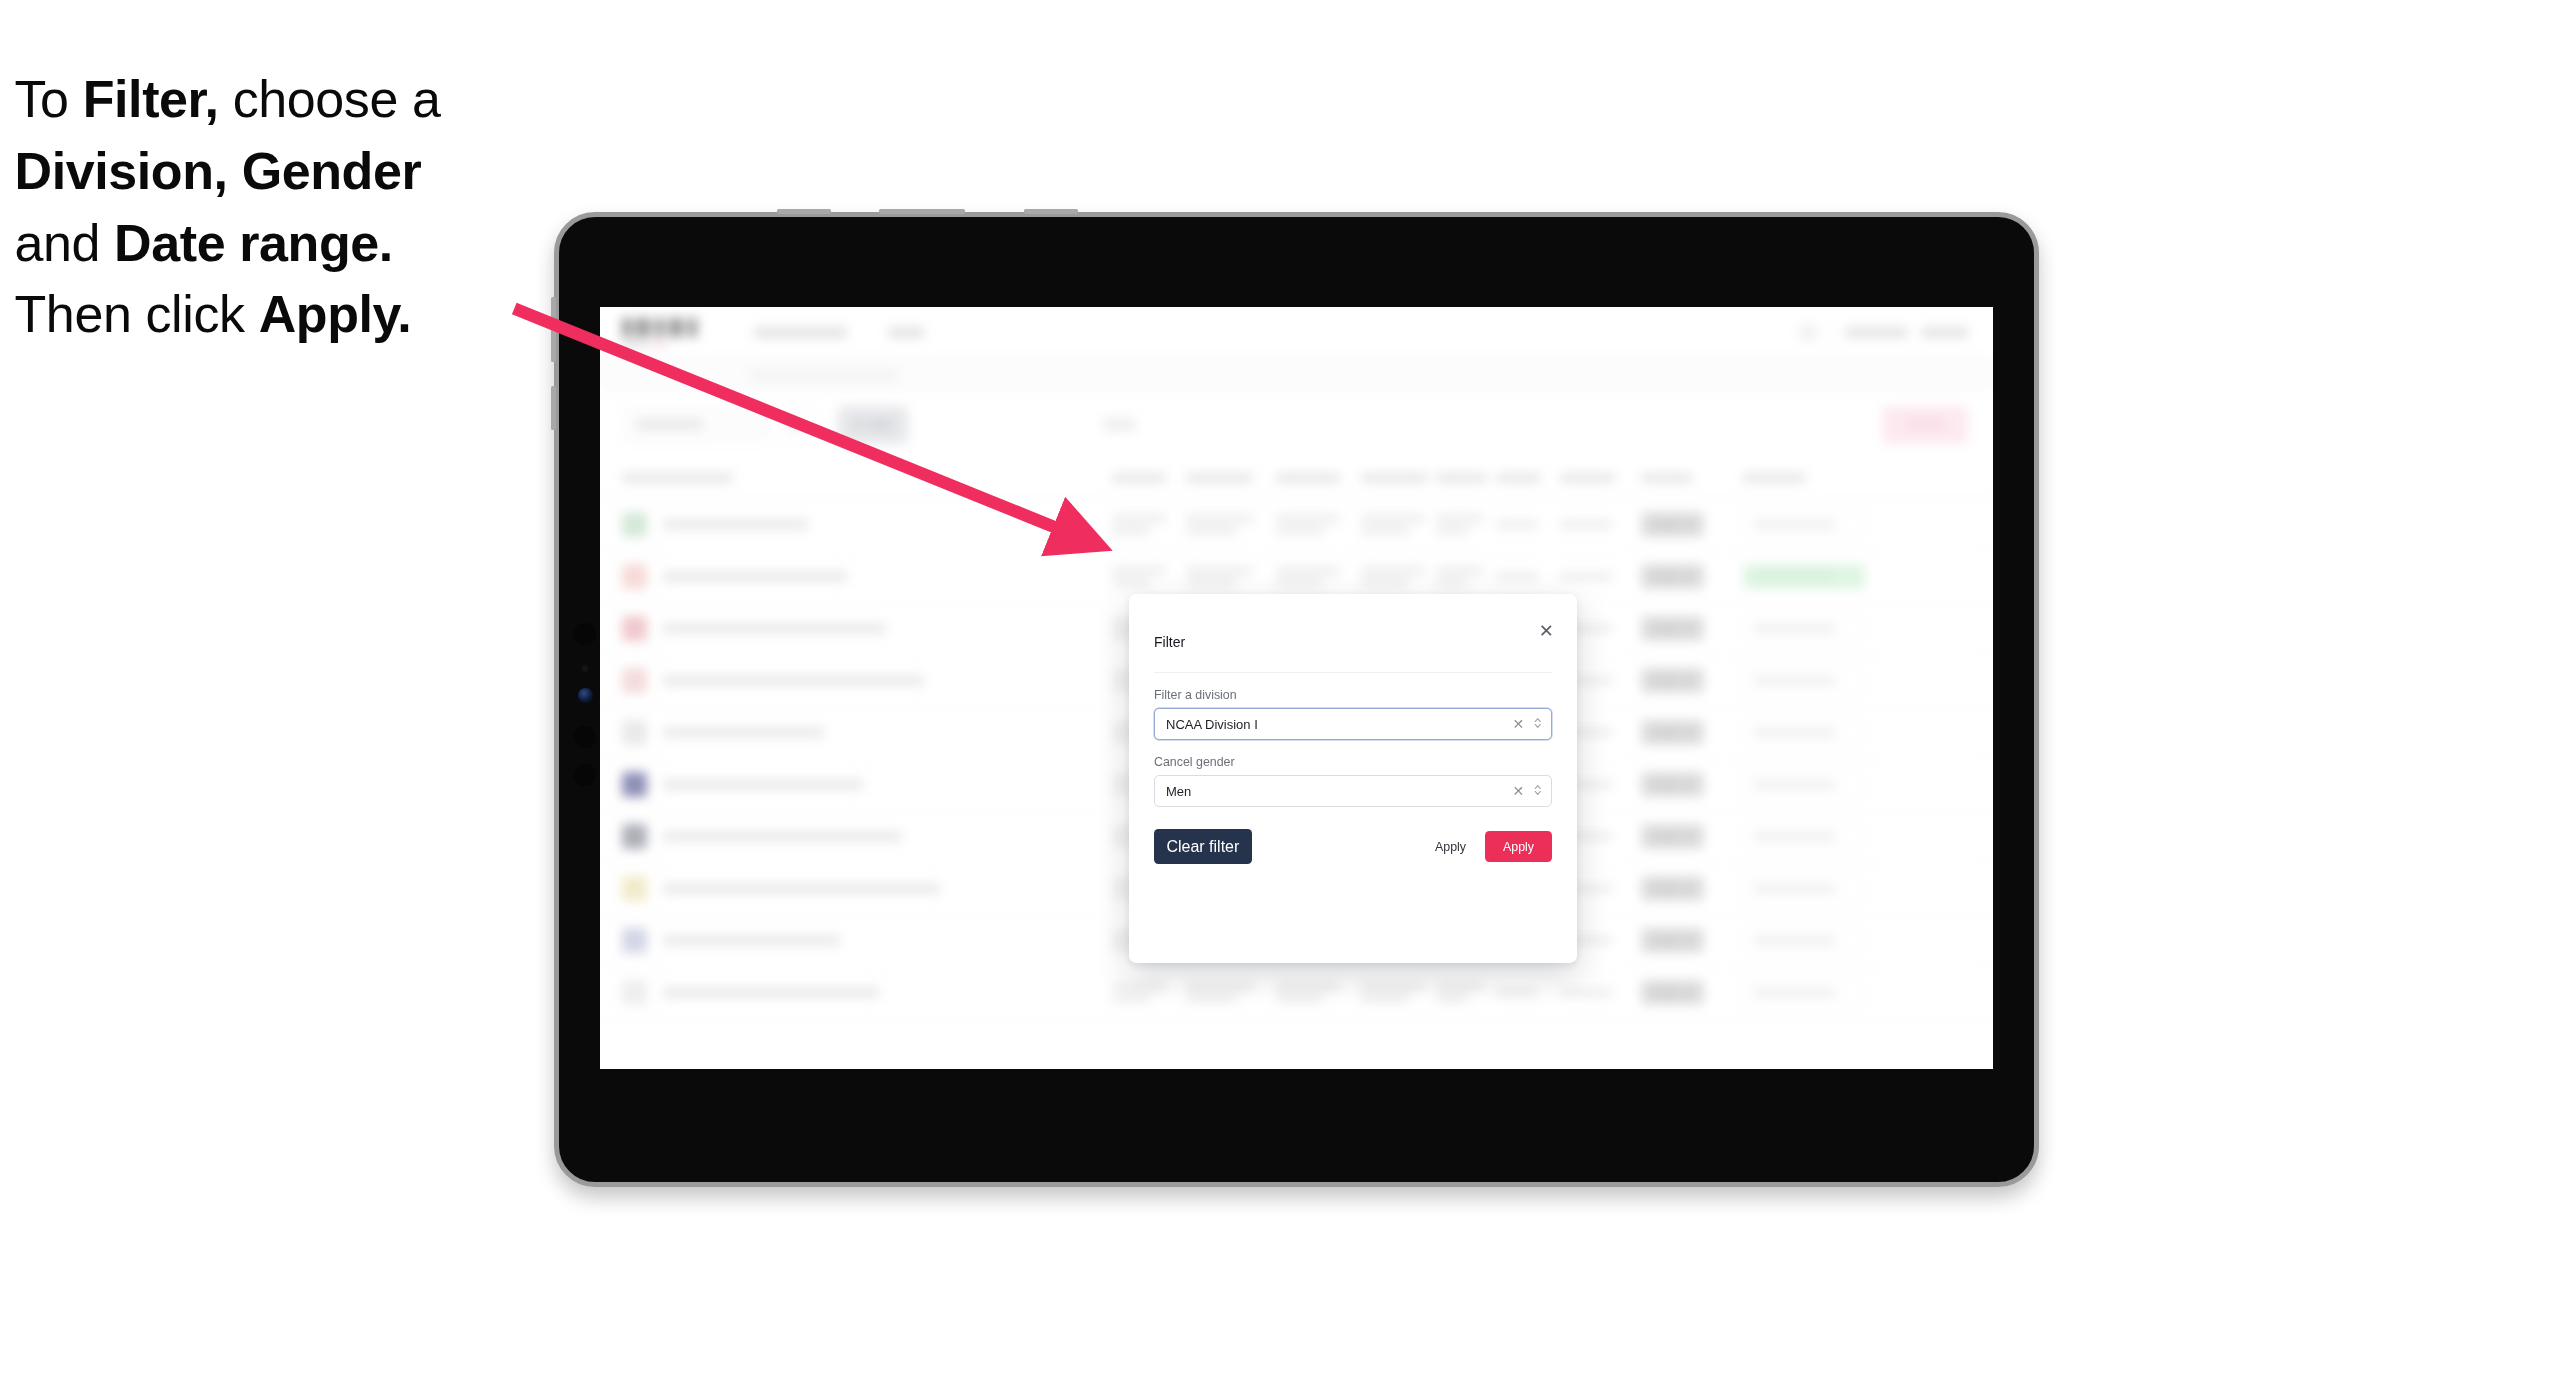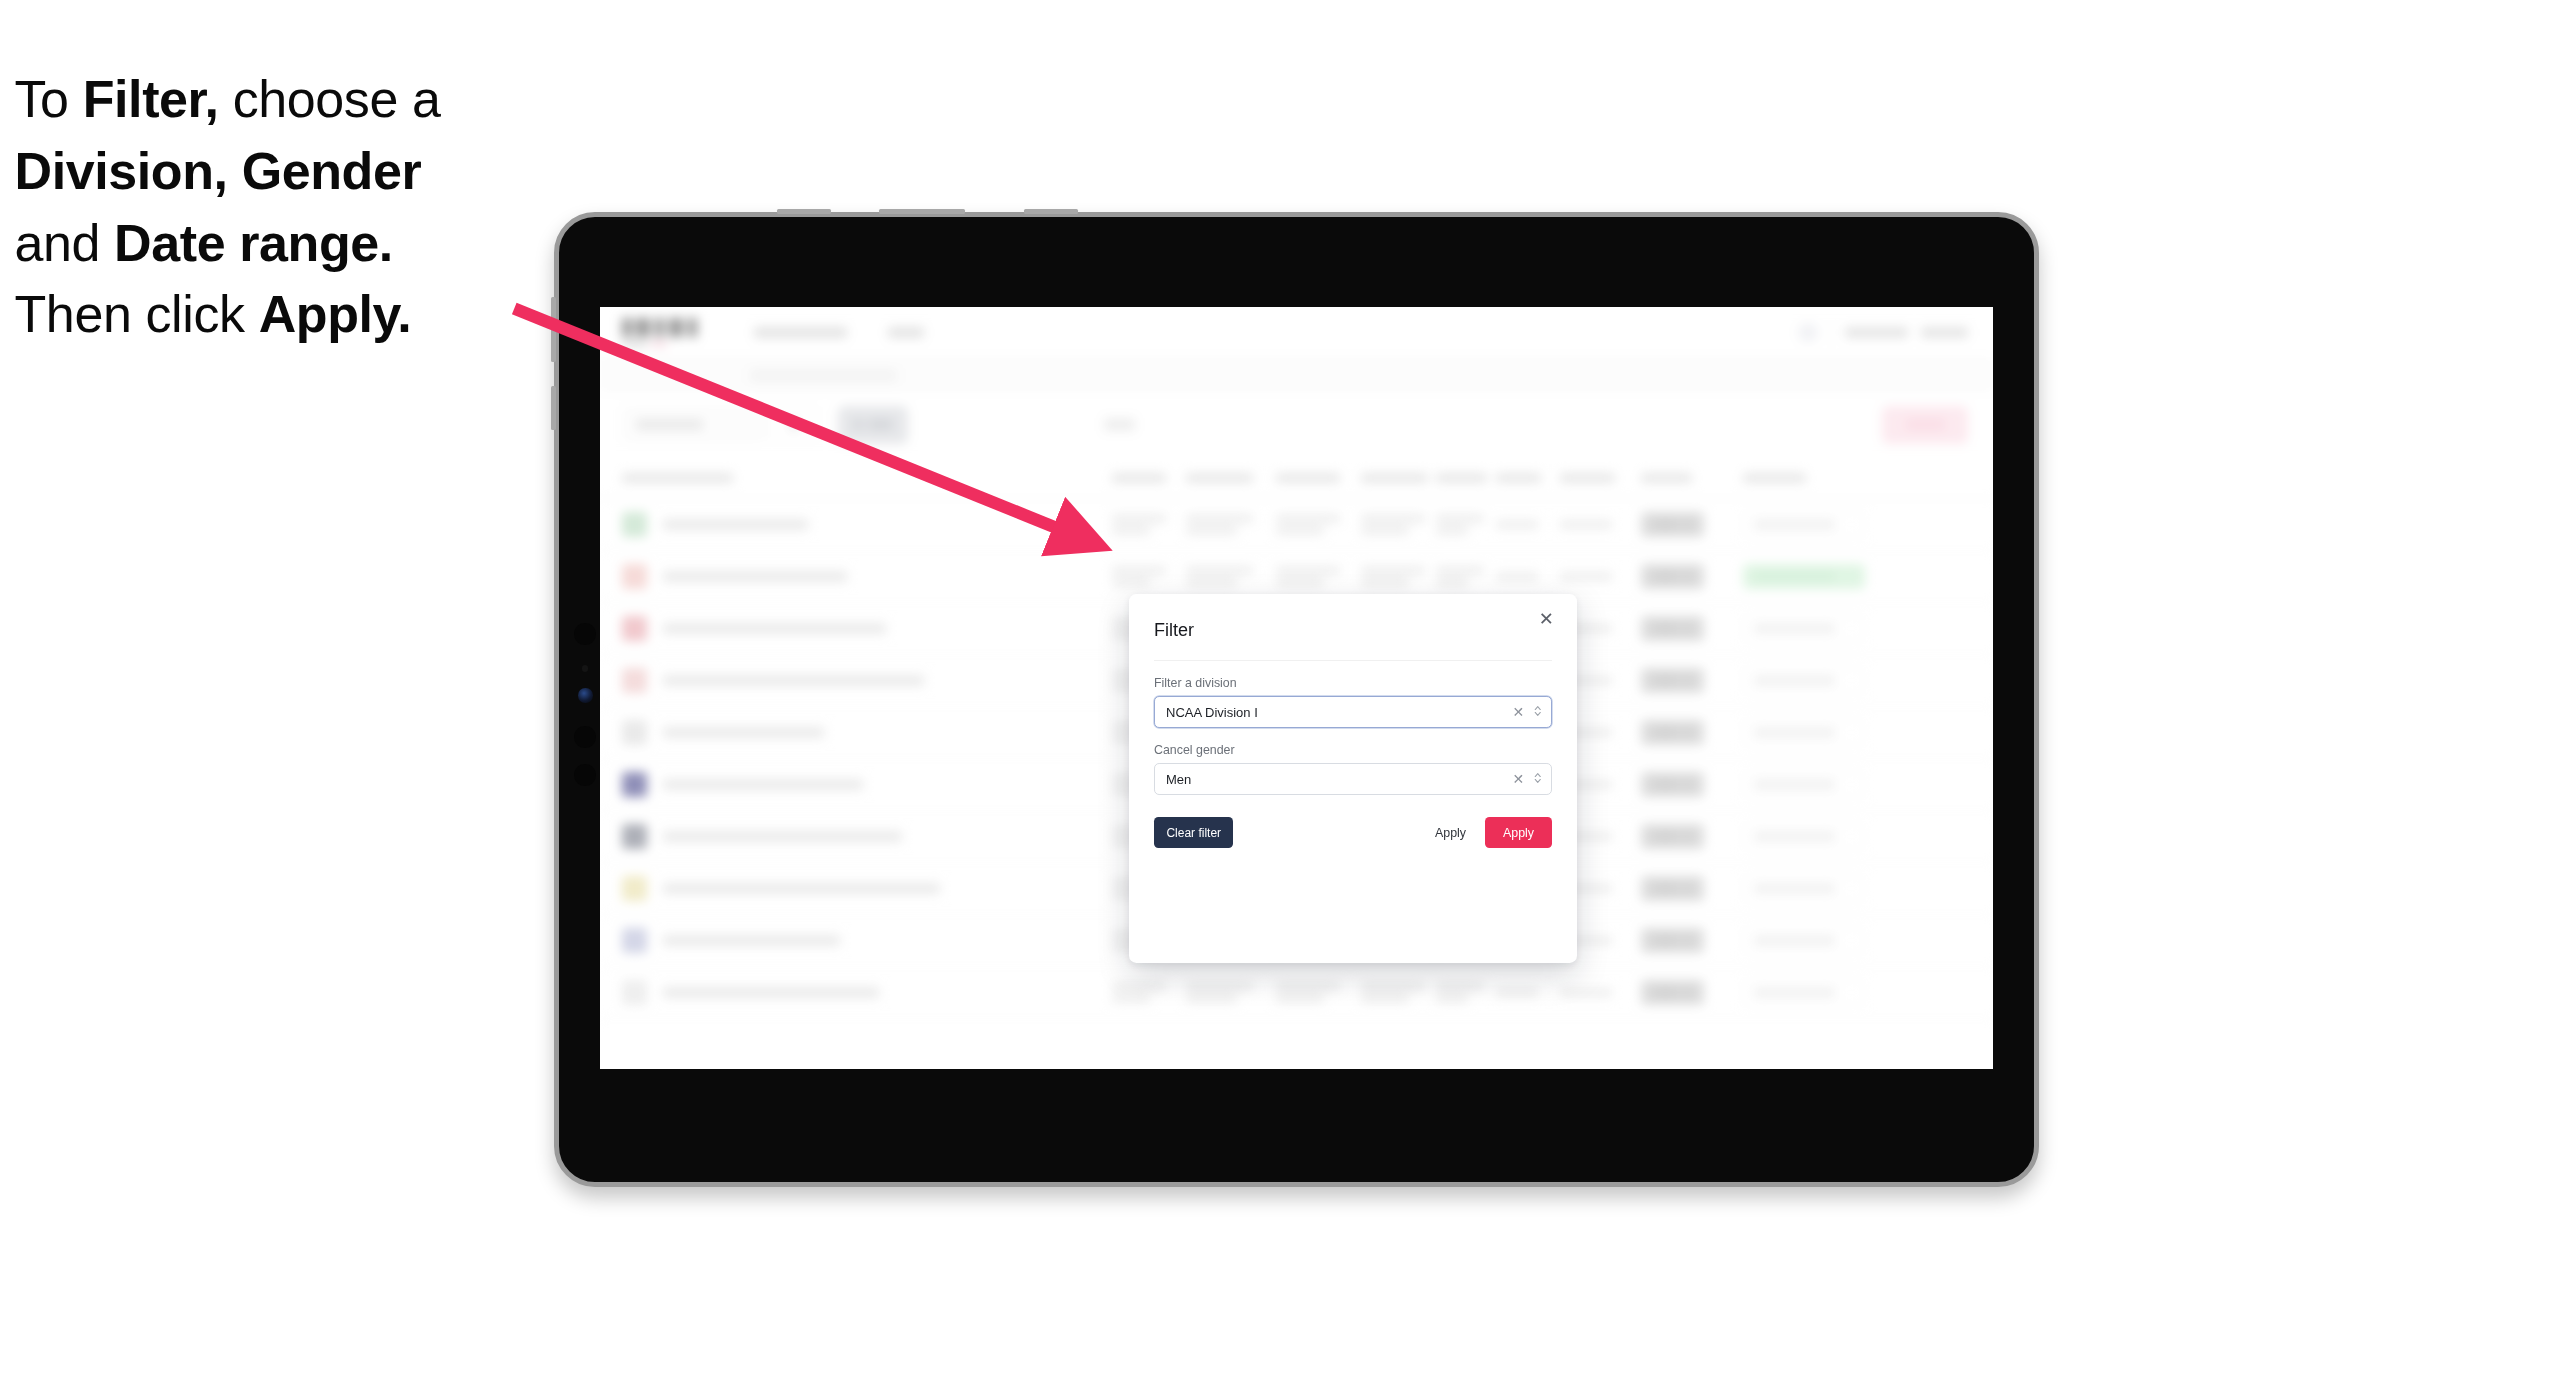--- a/index.html
+++ b/index.html
@@ -137,21 +137,21 @@
   #scrim { position: absolute; inset: 0; background: rgba(255,255,255,0.38); }
   #modal {
     position: absolute; left: 529px; top: 287px;
     width: 448px; height: 369px;
     background: #ffffff;
     border-radius: 7.3px;
     box-shadow: 0 11.6px 32px rgba(17,24,39,0.17), 0 2.2px 7.3px rgba(17,24,39,0.08);
     padding: 25px 25px 0 25px;
   }
   #modal-head { position: relative; height: 42px; border-bottom: 0.7px solid #f0f0f0; }
-  #modal-title { font-size: 18px; color: #16181d; font-weight: 400; line-height: 22px; }
+  #modal-title { font-size: 14px; color: #16181d; font-weight: 400; line-height: 22px; margin-top: 12px; }
   #modal-close {
     position: absolute; right: -4.4px; top: -8.7px;
     width: 20.4px; height: 20.4px; color: #5c6069;
     font-size: 18px; line-height: 19px; text-align: center; cursor: pointer;
     font-family: "Liberation Sans", sans-serif;
   }
   .field { margin-top: 14.5px; }
   .field-label { font-size: 12.4px; color: #6b7078; margin-bottom: 6.5px; }
   .control {
     height: 32px; border: 0.7px solid #d8dce2; border-radius: 5.1px; background: #fff;
@@ -161,21 +161,21 @@
   .control .val { font-size: 13px; color: #1c1f25; flex: 1; }
   .ctrl-x { font-size: 14px; color: #8d929b; margin-right: 8.7px; cursor: pointer; line-height: 1; }
   .ctrl-spin { color: #9aa0a8; font-size: 11.6px; line-height: 1; cursor: pointer; }
   .cal-icon { margin-right: 8.7px; display: inline-flex; }
   .date-text { font-size: 13px; color: #1c1f25; }
 
   #modal-actions {
     display: flex; align-items: center; margin-top: 22px;
   }
   #clear-filter {
-    background: #26334d; color: #fff; font-size: 12px;
+    background: #26334d; color: #fff; font-size: 16px;
     border: none; border-radius: 4.4px; padding: 8.7px 12.4px; cursor: pointer;
     font-family: "Liberation Sans", sans-serif;
   }
   #modal-right { margin-left: auto; display: flex; align-items: center; gap: 19px; }
   #cancel-btn {
     background: none; border: none; font-size: 12.4px; color: #31353c; cursor: pointer;
     font-family: "Liberation Sans", sans-serif;
   }
   #apply-btn {
     background: #ec2f58; color: #fff; font-size: 12.4px;

